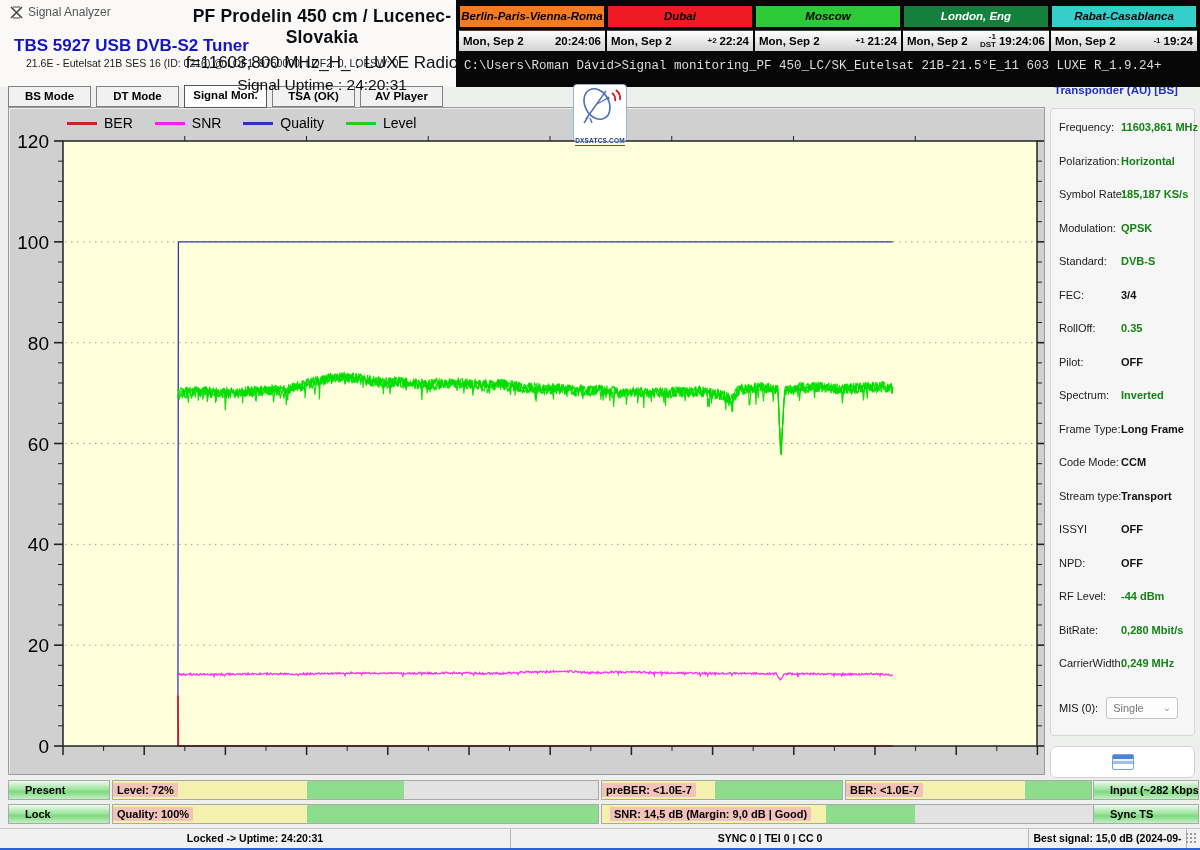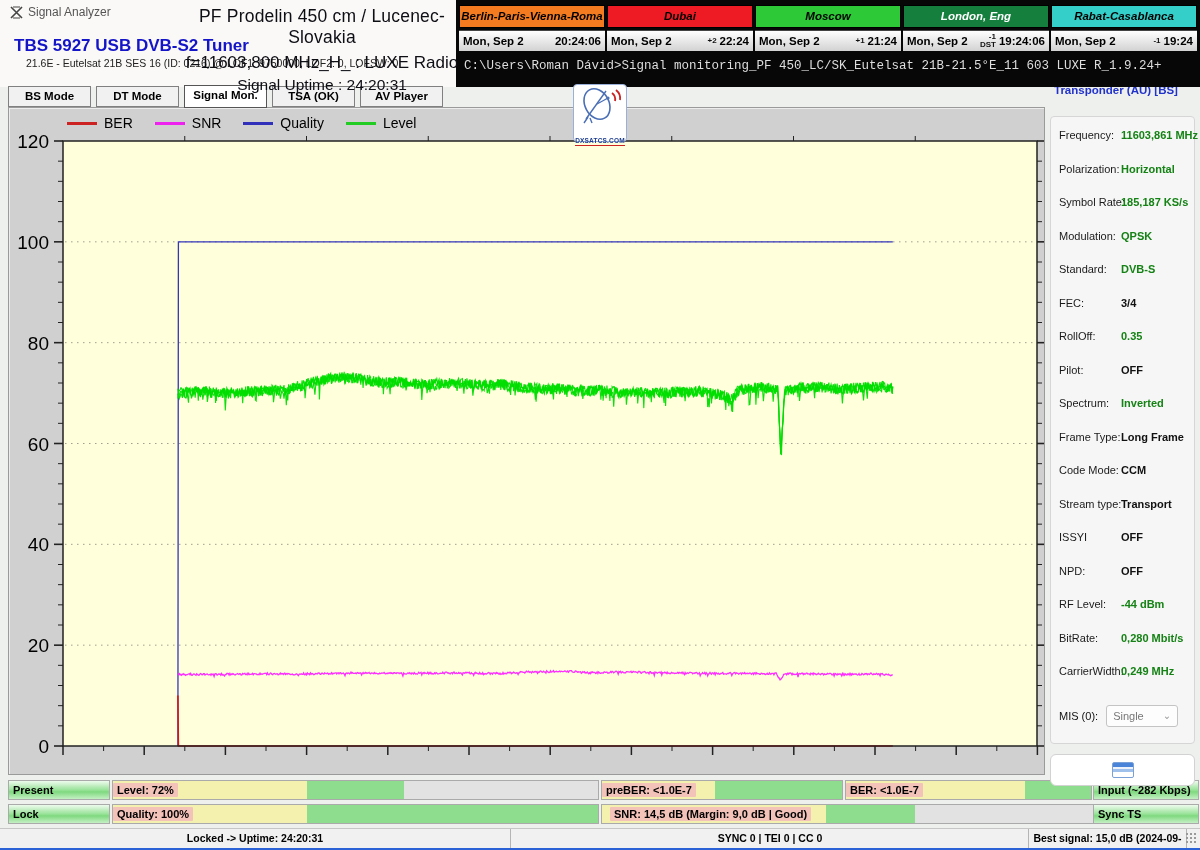--- a/index.html
+++ b/index.html
@@ -8,21 +8,21 @@
     background:#eef0ee;font-family:"Liberation Sans",sans-serif;color:#111;
   }
   
   .titlebar-left{position:absolute;left:0;top:0;width:456px;height:87px;background:#faf9f7;}
   .app-title{position:absolute;left:10px;top:5px;display:flex;align-items:center;gap:5px;
              font-size:12px;color:#555;}
   .app-icon svg{display:block;}
   .device{position:absolute;left:14px;top:36px;font-size:17px;font-weight:bold;color:#1414c8;}
   .device-detail{position:absolute;left:26px;top:57px;font-size:10.5px;color:#222;}
   .center-head{position:absolute;left:178px;top:6px;width:288px;text-align:center;z-index:3;color:#0d0d14;}
-  .ch1{font-size:17.5px;letter-spacing:.2px;}
+  .ch1{font-size:17.5px;letter-spacing:.2px;font-weight:bold;}
   .ch2{font-size:17px;margin-top:5px;}
   .ch3{font-size:15.5px;margin-top:3px;}
   
   .console{position:absolute;left:456px;top:0;width:744px;height:87px;background:#070707;z-index:2;}
   .clock-row{display:flex;gap:2px;margin:5px 3px 0 3px;}
   .clock{flex:1;min-width:0;}
   .clock-head{height:21px;line-height:21px;text-align:center;font-style:italic;font-weight:bold;
               font-size:11.5px;white-space:nowrap;overflow:hidden;border:1px solid #000;}
   .clock-time{margin-top:2px;height:20px;background:linear-gradient(#ffffff,#d2d2d2);
               display:flex;justify-content:space-between;align-items:center;padding:0 4px;
@@ -42,40 +42,40 @@
   .legend .line{width:30px;height:3px;display:inline-block;}
   #chart{position:absolute;left:0;top:0;}
   
   .logo{position:absolute;left:573px;top:84px;width:54px;height:58px;background:#fff;border:1px solid #9ab0d8;
         border-radius:4px;z-index:5;text-align:center;box-sizing:border-box;}
   .logo-text{font-size:6.5px;font-weight:bold;color:#1d3d8f;border-bottom:1.5px solid #cc2222;
              display:inline-block;padding-bottom:1px;margin-top:-2px;letter-spacing:.2px;}
   
   .sidebar{position:absolute;left:1050px;top:84px;width:145px;z-index:1;}
   .sb-title{font-size:11.5px;font-weight:bold;color:#2233cc;padding-left:4px;}
-  .sb-panel{margin-top:20px;border:1px solid #d6d6d6;background:#f6f6f6;border-radius:4px;
+  .sb-panel{margin-top:12px;border:1px solid #d6d6d6;background:#f6f6f6;border-radius:4px;
             padding:12px 4px 8px 8px;height:628px;box-sizing:border-box;}
   .sb-row{display:flex;align-items:flex-start;height:33.5px;font-size:11px;white-space:nowrap;}
   .sb-label{width:62px;flex:none;color:#1a1a1a;}
   .sb-value{font-weight:bold;color:#111;}
   .sb-value.green{color:#148214;}
   .mis-row{display:flex;align-items:center;font-size:11px;margin-top:6px;}
   .dropdown{margin-left:8px;width:72px;height:22px;border:1px solid #c4c4c4;border-radius:3px;background:#fdfdfd;
             display:flex;align-items:center;justify-content:space-between;padding:0 6px;box-sizing:border-box;
             color:#777;font-size:11px;}
   .dropdown .chev{color:#999;font-size:10px;}
   .sb-btn{margin-top:10px;height:30px;background:#fff;border:1px solid #d2d2d2;border-radius:6px;
           display:flex;align-items:center;justify-content:center;cursor:pointer;}
   .sb-btn-icon{width:20px;height:14px;border:1px solid #7aa0d8;border-radius:2px;
      background:linear-gradient(#4a84d8 0 4px,#eef3fb 4px 6px,#9fc0ea 6px 9px,#ffffff 9px 14px);}
   
   .meter{position:absolute;height:18px;border:1px solid #aaaaaa;box-sizing:content-box;
          font-size:11px;font-weight:bold;color:#000;line-height:18px;white-space:nowrap;overflow:hidden;}
   .meter.plain{background:linear-gradient(180deg,#eefbee 0%,#98e298 50%,#7fd97f 60%,#c4efc4 100%);}
-  .meter .m-label{padding-left:4px;border-radius:6px;}
+  .meter .m-label{padding-left:16px;border-radius:6px;}
   .meter .m-label.pink{background:rgba(242,187,187,.85);padding:1px 4px 1px 4px;border-radius:1px;}
   
   .statusbar{position:absolute;left:0;top:828px;width:1200px;height:19px;background:#f1f1f1;
              border-top:1px solid #c6c6c6;border-bottom:2px solid #2b63d6;font-size:10.5px;font-weight:bold;}
   .sb-cell{position:absolute;top:0;height:19px;line-height:19px;text-align:center;color:#000;}
   .sb-cell.b{border-left:1px solid #b5b5b5;}
   .grip{position:absolute;right:2px;top:3px;width:13px;height:13px;
         background:radial-gradient(circle at 2px 2px,#9a9a9a 1px,transparent 1.2px) 0 0/4px 4px;}
 </style>
 </head>

